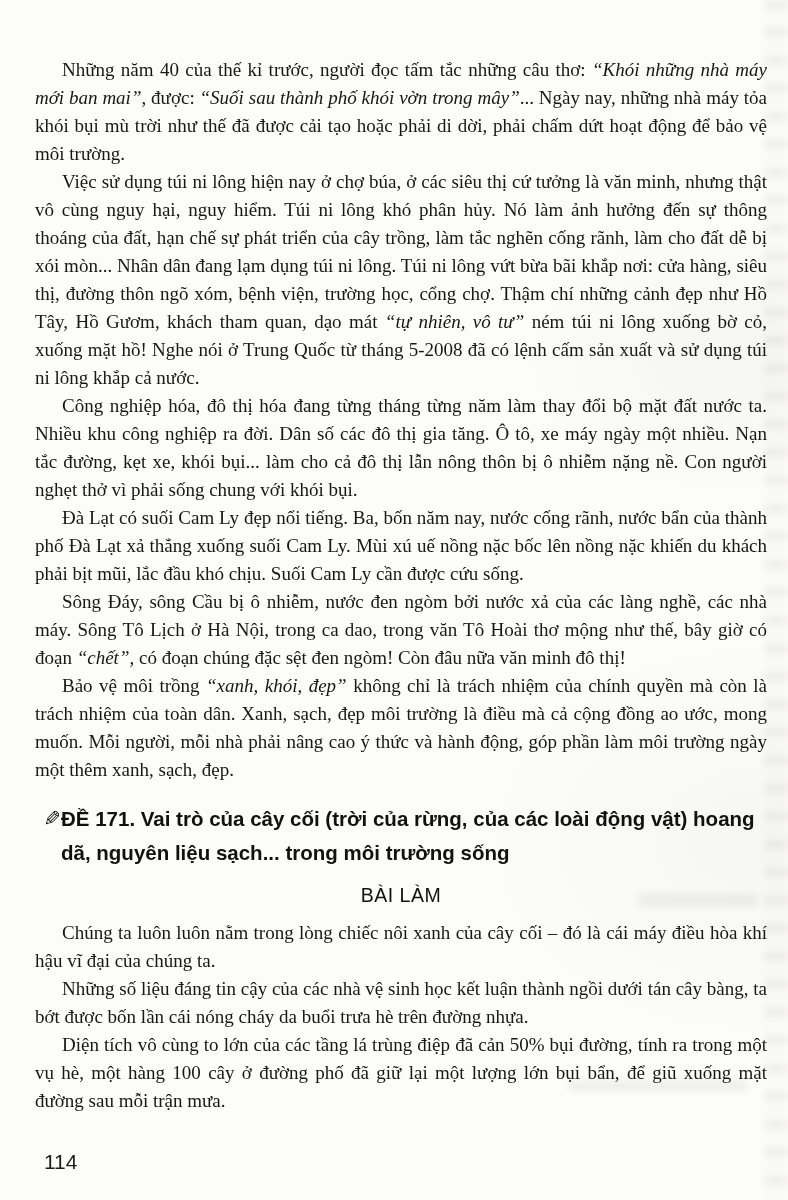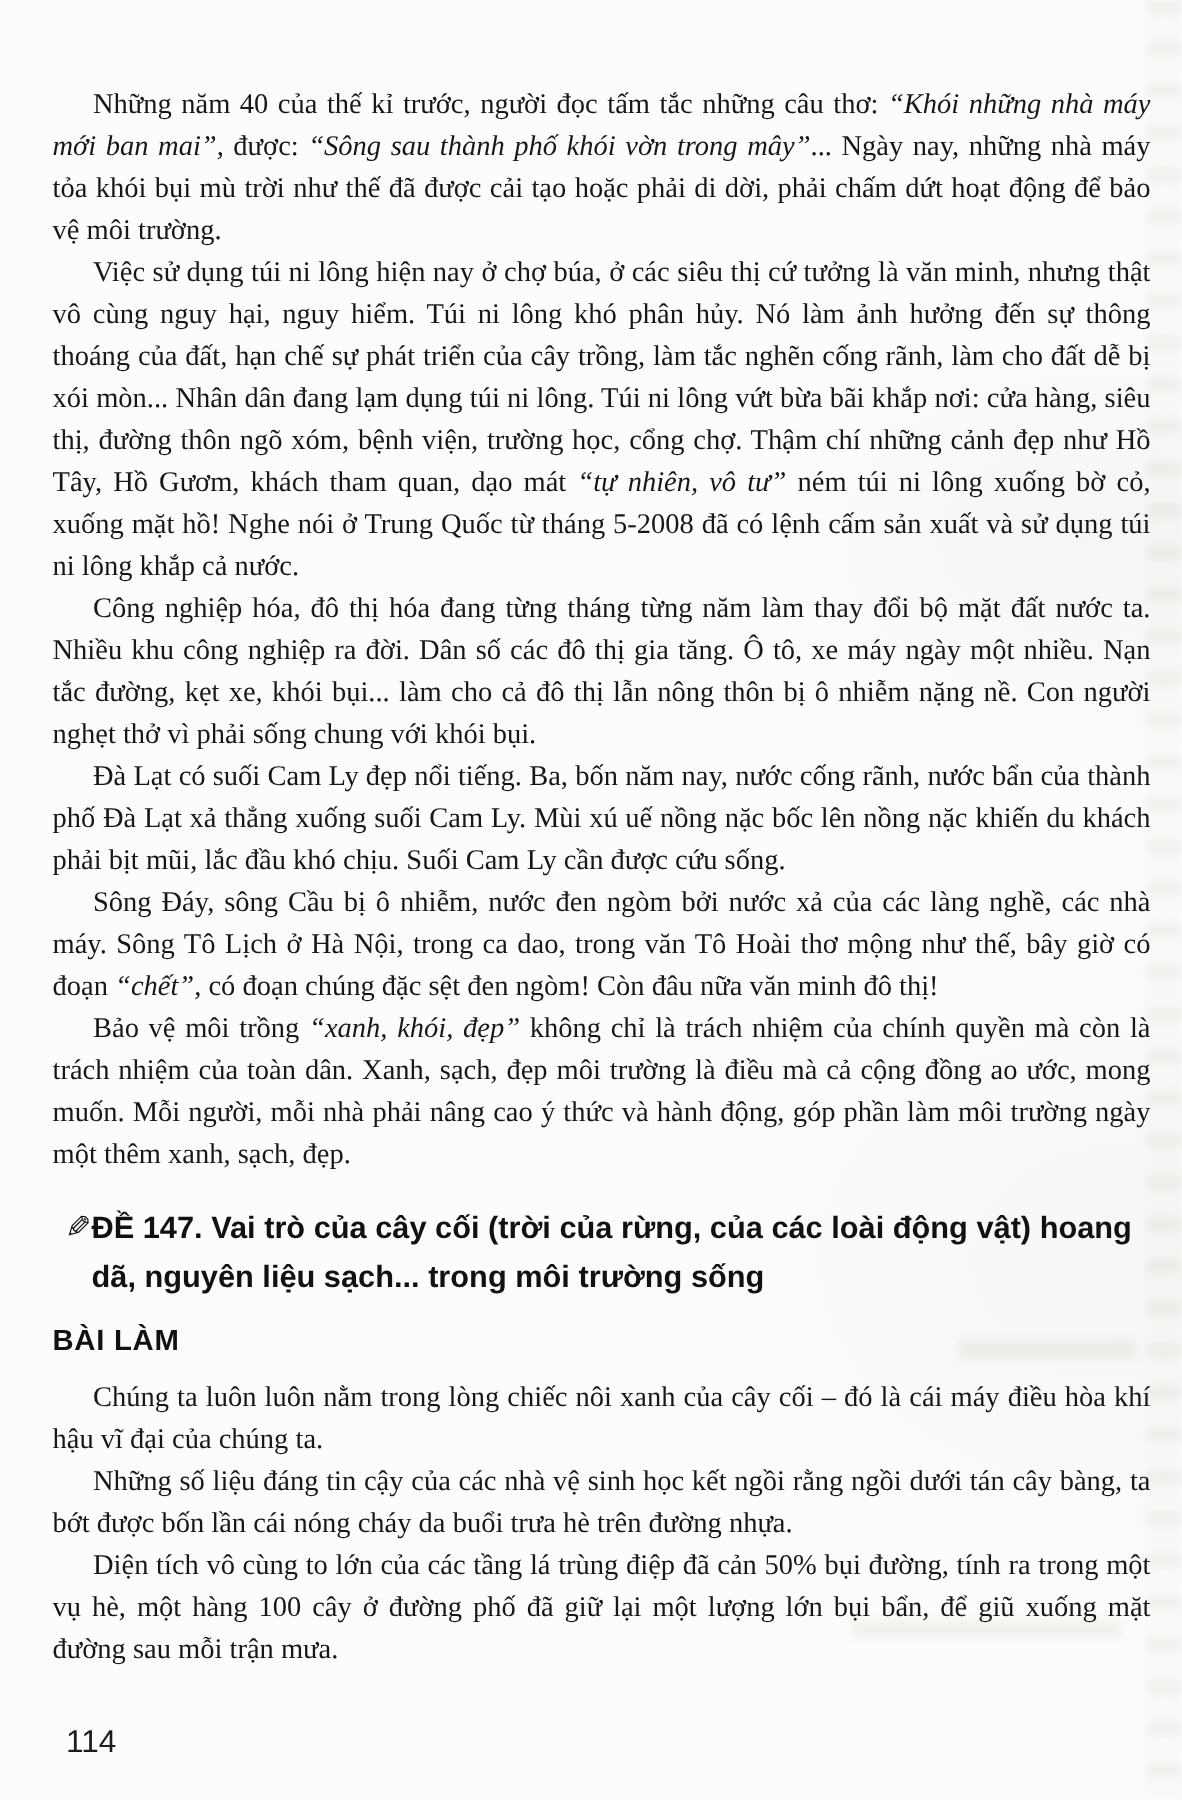--- a/index.html
+++ b/index.html
@@ -47,22 +47,23 @@
     display: inline-block;
     width: 26px;
     text-indent: 0;
     transform: scaleX(-1);
     font-family: "DejaVu Sans", sans-serif;
     font-weight: normal;
     font-size: 21px;
   }
   .bai-lam {
     margin: 15px 0 12px 0;
+    text-align: center;
     font-family: "Liberation Sans", "DejaVu Sans", sans-serif;
-    font-weight: bold;
+    font-weight: normal;
     font-size: 19.5px;
     color: #111;
     letter-spacing: 0.5px;
   }
   .page-number {
     position: absolute;
     left: 44px; bottom: 26px;
     font-family: Liberation Sans, sans-serif;
     font-size: 21px;
     color: #1c1c1c;
@@ -89,37 +90,37 @@
   }
 </style>
 </head>
 <body>
 
 <div class="page">
 
   <div class="content">
 
     <section>
-        <p><span>Những năm 40 của thế kỉ trước, người đọc tấm tắc những câu thơ: </span><i>“Khói những nhà máy mới ban mai”</i><span>, được: </span><i>“Sông sau thành phố khói vờn trong mây”</i><span>... Ngày nay, những nhà máy tỏa khói bụi mù trời như thế đã được cải tạo hoặc phải di dời, phải chấm dứt hoạt động để bảo vệ môi trường.</span></p>
+        <p><span>Những năm 40 của thế kỉ trước, người đọc tấm tắc những câu thơ: </span><i>“Khói những nhà máy mới ban mai”</i><span>, được: </span><i>“Suối sau thành phố khói vờn trong mây”</i><span>... Ngày nay, những nhà máy tỏa khói bụi mù trời như thế đã được cải tạo hoặc phải di dời, phải chấm dứt hoạt động để bảo vệ môi trường.</span></p>
         <p><span>Việc sử dụng túi ni lông hiện nay ở chợ búa, ở các siêu thị cứ tưởng là văn minh, nhưng thật vô cùng nguy hại, nguy hiểm. Túi ni lông khó phân hủy. Nó làm ảnh hưởng đến sự thông thoáng của đất, hạn chế sự phát triển của cây trồng, làm tắc nghẽn cống rãnh, làm cho đất dễ bị xói mòn... Nhân dân đang lạm dụng túi ni lông. Túi ni lông vứt bừa bãi khắp nơi: cửa hàng, siêu thị, đường thôn ngõ xóm, bệnh viện, trường học, cổng chợ. Thậm chí những cảnh đẹp như Hồ Tây, Hồ Gươm, khách tham quan, dạo mát </span><i>“tự nhiên, vô tư”</i><span> ném túi ni lông xuống bờ cỏ, xuống mặt hồ! Nghe nói ở Trung Quốc từ tháng 5-2008 đã có lệnh cấm sản xuất và sử dụng túi ni lông khắp cả nước.</span></p>
         <p><span>Công nghiệp hóa, đô thị hóa đang từng tháng từng năm làm thay đổi bộ mặt đất nước ta. Nhiều khu công nghiệp ra đời. Dân số các đô thị gia tăng. Ô tô, xe máy ngày một nhiều. Nạn tắc đường, kẹt xe, khói bụi... làm cho cả đô thị lẫn nông thôn bị ô nhiễm nặng nề. Con người nghẹt thở vì phải sống chung với khói bụi.</span></p>
         <p><span>Đà Lạt có suối Cam Ly đẹp nổi tiếng. Ba, bốn năm nay, nước cống rãnh, nước bẩn của thành phố Đà Lạt xả thẳng xuống suối Cam Ly. Mùi xú uế nồng nặc bốc lên nồng nặc khiến du khách phải bịt mũi, lắc đầu khó chịu. Suối Cam Ly cần được cứu sống.</span></p>
         <p><span>Sông Đáy, sông Cầu bị ô nhiễm, nước đen ngòm bởi nước xả của các làng nghề, các nhà máy. Sông Tô Lịch ở Hà Nội, trong ca dao, trong văn Tô Hoài thơ mộng như thế, bây giờ có đoạn </span><i>“chết”</i><span>, có đoạn chúng đặc sệt đen ngòm! Còn đâu nữa văn minh đô thị!</span></p>
         <p><span>Bảo vệ môi trồng </span><i>“xanh, khói, đẹp”</i><span> không chỉ là trách nhiệm của chính quyền mà còn là trách nhiệm của toàn dân. Xanh, sạch, đẹp môi trường là điều mà cả cộng đồng ao ước, mong muốn. Mỗi người, mỗi nhà phải nâng cao ý thức và hành động, góp phần làm môi trường ngày một thêm xanh, sạch, đẹp.</span></p>
       </section>
 
     <h2 class="topic-heading">
-      <span class="pencil-icon">✎</span><b>ĐỀ 147.</b><span> Vai trò của cây cối (trời của rừng, của các loài động vật) hoang dã, nguyên liệu sạch... trong môi trường sống</span>
+      <span class="pencil-icon">✎</span><b>ĐỀ 171.</b><span> Vai trò của cây cối (trời của rừng, của các loài động vật) hoang dã, nguyên liệu sạch... trong môi trường sống</span>
     </h2>
 
     <div class="bai-lam">BÀI LÀM</div>
 
     <section>
         <p><span>Chúng ta luôn luôn nằm trong lòng chiếc nôi xanh của cây cối – đó là cái máy điều hòa khí hậu vĩ đại của chúng ta.</span></p>
-        <p><span>Những số liệu đáng tin cậy của các nhà vệ sinh học kết ngồi rằng ngồi dưới tán cây bàng, ta bớt được bốn lần cái nóng cháy da buổi trưa hè trên đường nhựa.</span></p>
+        <p><span>Những số liệu đáng tin cậy của các nhà vệ sinh học kết luận thành ngồi dưới tán cây bàng, ta bớt được bốn lần cái nóng cháy da buổi trưa hè trên đường nhựa.</span></p>
         <p><span>Diện tích vô cùng to lớn của các tầng lá trùng điệp đã cản 50% bụi đường, tính ra trong một vụ hè, một hàng 100 cây ở đường phố đã giữ lại một lượng lớn bụi bẩn, để giũ xuống mặt đường sau mỗi trận mưa.</span></p>
       </section>
 
   </div>
 
   <div class="page-number">114</div>
 
   <div class="scan-edge"></div>
   <div class="scan-smudge" style="right:30px; top:893px; width:120px; height:14px;"></div>
   <div class="scan-smudge" style="right:40px; top:1080px; width:180px; height:12px;"></div>

